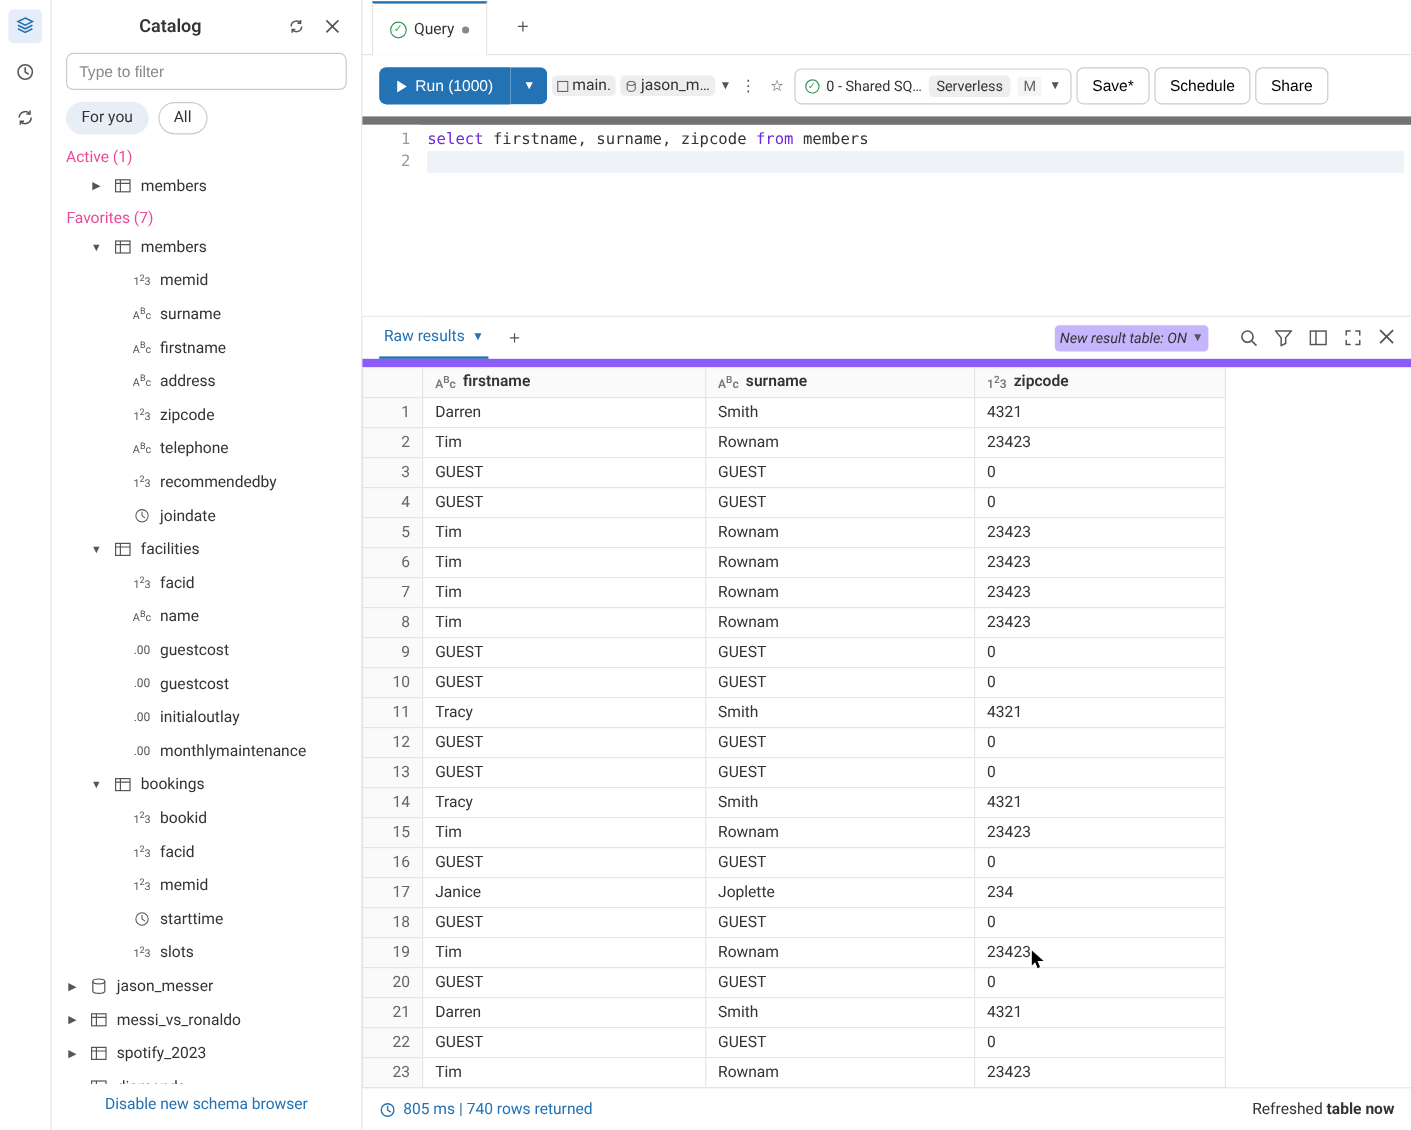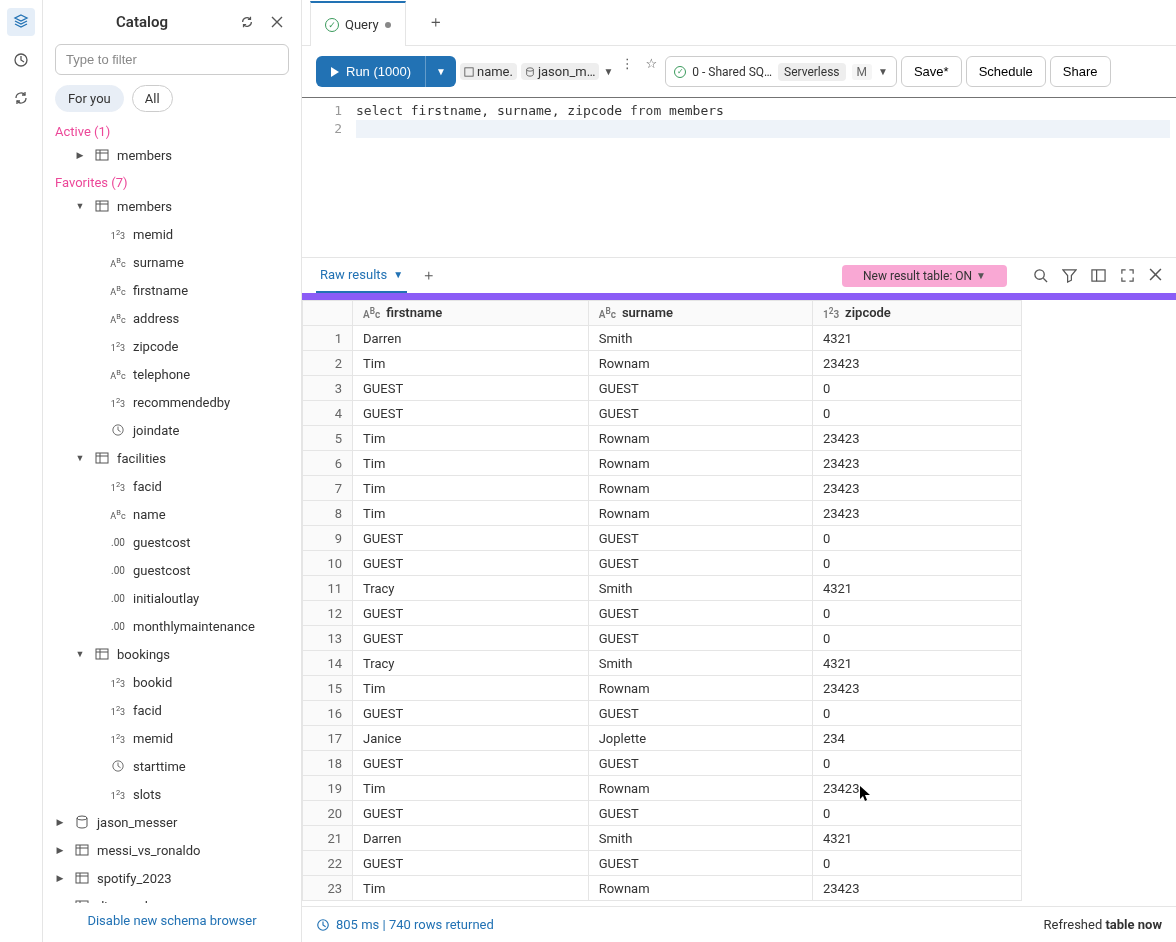--- a/index.html
+++ b/index.html
@@ -31,46 +31,46 @@
 .indent-2 { padding-left: 46px; }
 .disable-link { color: #2272b4; padding: 10px 12px 14px; text-align: center; font-size: 13px; }
 
 .main { flex: 1; display: flex; flex-direction: column; min-width: 0; }
 .tabs { display: flex; align-items: center; border-bottom: 1px solid #e5e5e5; height: 46px; padding-left: 8px; gap: 14px; }
 .tab { display: flex; align-items: center; gap: 6px; padding: 0 14px; height: 100%; border-top: 2px solid #2272b4; border-left: 1px solid #e5e5e5; border-right: 1px solid #e5e5e5; background: #fff; position: relative; top: 1px; }
 .tab .dot-check { width: 14px; height: 14px; display: inline-flex; align-items: center; justify-content: center; border: 1.5px solid #3a9a5c; border-radius: 50%; color: #3a9a5c; font-size: 9px; }
 .tab-dot { width: 6px; height: 6px; border-radius: 50%; background: #888; }
 .plus-tab { color: #555; font-size: 16px; padding: 0 8px; }
 
-.toolbar { display: flex; gap: 4px; padding: 10px 14px; border-bottom: 1px solid #737373; flex-wrap: nowrap; }
+.toolbar { display: flex; align-items: center; gap: 4px; padding: 10px 14px; border-bottom: 7px solid #737373; flex-wrap: nowrap; }
 .run-group { display: flex; }
 .run-btn { background: #2272b4; color: #fff; border: none; padding: 8px 14px; border-radius: 6px 0 0 6px; display: flex; align-items: center; gap: 6px; font-size: 13px; }
 .run-caret { background: #2272b4; color: #fff; border: none; border-left: 1px solid rgba(255,255,255,.3); padding: 8px 10px; border-radius: 0 6px 6px 0; font-size: 10px; }
 .crumbs { display: flex; align-items: center; gap: 4px; color: #333; font-size: 13px; }
 .crumb-pill { background: #eee; border-radius: 4px; padding: 1px 4px; display: inline-flex; align-items: center; gap: 3px; }
 .caret-sm { font-size: 10px; color: #555; }
 .icon-btn { color: #555; width: 20px; text-align: center; }
 .cluster-pill { border: 1px solid #ccc; border-radius: 6px; padding: 5px 8px; display: flex; align-items: center; gap: 6px; font-size: 12px; }
 .cluster-pill .ok-dot { width: 12px; height: 12px; border: 1.5px solid #3a9a5c; border-radius: 50%; display: inline-flex; align-items: center; justify-content: center; color: #3a9a5c; font-size: 8px; }
 .chip-serverless { background: #eee; border-radius: 4px; padding: 2px 6px; }
 .chip-m { background: #f5f5f5; border-radius: 3px; padding: 1px 5px; color: #666; }
 .tb-btn { border: 1px solid #ccc; border-radius: 6px; padding: 7px 12px; font-size: 13px; background: #fff; }
 
 .editor { font-family: Menlo, Consolas, monospace; font-size: 13px; border-bottom: 1px solid #e5e5e5; display: flex; min-height: 160px; }
 .gutter { width: 48px; text-align: right; color: #999; padding: 4px 8px 4px 0; background: #fff; user-select: none; line-height: 18px; }
 .code { flex: 1; padding: 4px 6px; line-height: 18px; }
 .code .l2 { background: #eef3f9; display: block; min-height: 18px; }
-.kw { color: #404040; text-align: right; }
+.kw { color: #6d28d9; text-align: right; }
 
 .res-tabs { display: flex; align-items: center; border-bottom: 7px solid #8b5cf6; padding: 0 14px; height: 42px; gap: 14px; justify-content: space-between; }
 .res-tab { color: #2272b4; font-size: 13px; display: flex; align-items: center; gap: 6px; border-bottom: 2px solid #2272b4; height: 100%; padding: 0 4px; }
 .res-tab .caret-sm { color: #2272b4; }
 .res-plus { color: #555; font-size: 15px; }
 .spacer { flex: 1; }
-.res-toggle { background: #f9a8d4; border-radius: 4px; padding: 4px 21px; font-size: 12px; display: flex; align-items: center; gap: 4px; }
+.res-toggle { background: #c4b5fd; border-radius: 4px; padding: 4px 4px; font-size: 12px; display: flex; align-items: center; gap: 4px; font-style: italic; }
 .res-icons { display: flex; gap: 14px; color: #555; margin-left: 12px; font-size: 14px; }
 
 .grid-wrap { flex: 1; overflow: auto; position: relative; }
 .grid { border-collapse: collapse; width: 720px; }
 .grid th, .grid td { border: 1px solid #e5e5e5; padding: 0 10px; height: 25px; font-size: 13px; text-align: left; }
 .grid th { background: #fafafa; font-weight: 600; }
 .grid th.rownum, .grid td.rownum { width: 50px; text-align: right; color: #666; background: #fafafa; }
 .grid td.num { }
 .col-type { display: inline-flex; align-items: center; gap: 6px; }
 .type-ic { font-size: 10px; color: #777; }
@@ -381,21 +381,21 @@
             </svg>
           <span>Run (1000)</span>
         </button>
         <button class="run-caret">▼</button>
       </div>
       <div class="crumbs">
         <span class="crumb-pill">
             <svg width="10" height="10" viewBox="0 0 12 12">
               <rect x="1" y="1" width="10" height="10" fill="none" stroke="#555"></rect>
             </svg>
-            <span>name.</span>
+            <span>main.</span>
           </span>
         <span class="crumb-pill">
             <svg width="10" height="10" viewBox="0 0 12 12">
               <ellipse cx="6" cy="3" rx="4" ry="2" fill="none" stroke="#555"></ellipse>
               <path d="M2 3v6c0 1 2 2 4 2s4-1 4-2V3" fill="none" stroke="#555"></path>
             </svg>
             <span>jason_m…</span>
           </span>
         <span class="caret-sm">▼</span>
       </div>

